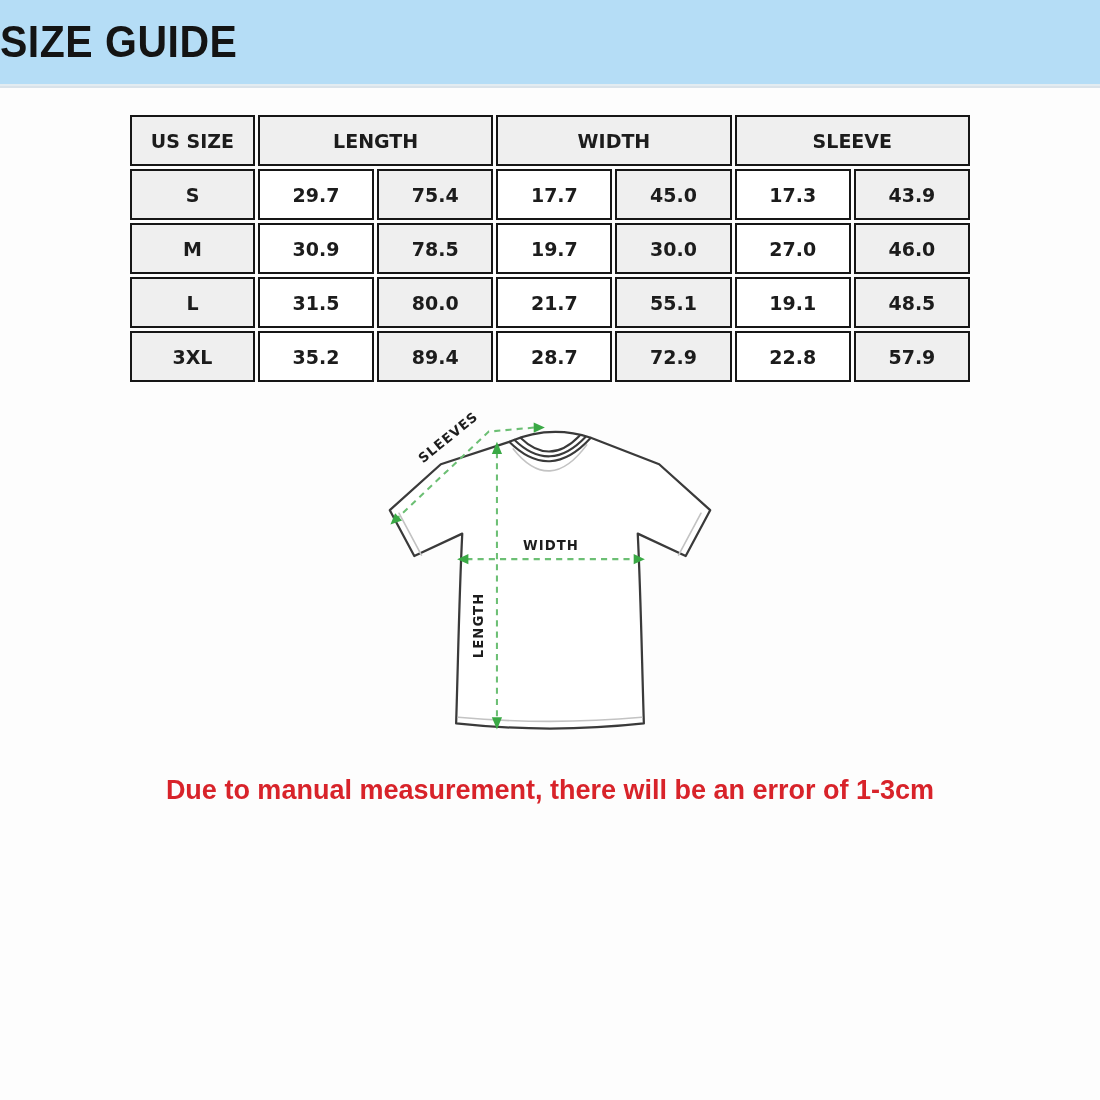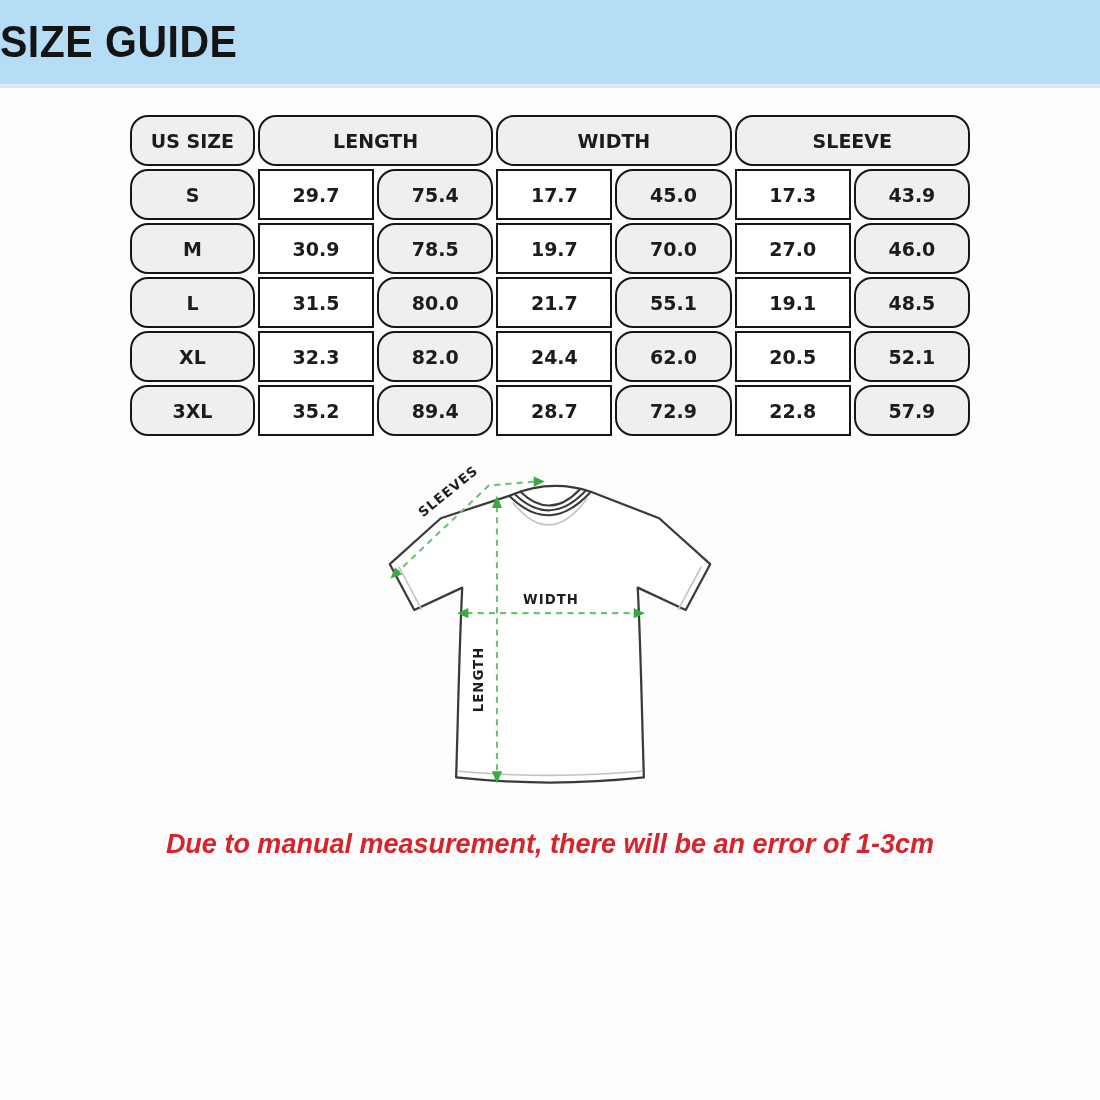--- a/index.html
+++ b/index.html
@@ -18,34 +18,34 @@
     justify-content:flex-start;border-bottom:2px solid #e3ecf1;
     box-shadow:0 2px 0 rgba(150,175,195,.35);}
   .banner h1{font-size:41px;font-weight:900;letter-spacing:.5px;color:#141414;
     font-family:"Liberation Sans",sans-serif;transform:scaleY(1.08);}
   
   table.size-table{margin:26px auto 0;border-collapse:separate;border-spacing:3px;
     width:846px;table-layout:fixed;font-family:"DejaVu Sans",sans-serif;}
   .size-table th,.size-table td{border:2px solid var(--line);text-align:center;
     vertical-align:middle;height:51px;font-size:19px;font-weight:700;color:#1c1c1c;
     background:#fff;overflow:hidden;}
-  .size-table .g{background:var(--stripe);border-radius:18px;}
+  .size-table .g{background:var(--stripe);}
   .size-table col.c-size{width:15.2%;}
   
   .diagram{display:block;margin:16px auto 0;}
   .outline{fill:#ffffff;stroke:#3a3a3a;stroke-width:2.2;stroke-linejoin:round;stroke-linecap:round;}
   .collar{fill:none;stroke:#3a3a3a;stroke-width:2;stroke-linecap:round;}
   .stitch{fill:none;stroke:#c3c3c3;stroke-width:1.6;stroke-linecap:round;}
   .arrow{fill:none;stroke:var(--green-dash);stroke-width:2;stroke-dasharray:6 5;}
   .ah{fill:var(--green);stroke:none;}
   .dlabel{font-family:"DejaVu Sans",sans-serif;font-size:13px;font-weight:700;
     fill:#1d1d1d;letter-spacing:1px;}
   
   .footnote{margin-top:22px;text-align:center;font-size:27px;font-weight:700;
-    color:var(--red);letter-spacing:0;font-style:italic;}
+    color:var(--red);letter-spacing:0;}
 </style>
 </head>
 <body>
 
 <div class="banner">
   <h1>SIZE GUIDE</h1>
 </div>
 
 <table class="size-table">
   <colgroup>
@@ -73,41 +73,32 @@
       <td>17.7</td>
       <td class="g">45.0</td>
       <td>17.3</td>
       <td class="g">43.9</td>
     </tr>
     <tr>
       <th class="g">M</th>
       <td>30.9</td>
       <td class="g">78.5</td>
       <td>19.7</td>
-      <td class="g">70.0</td>
+      <td class="g">30.0</td>
       <td>27.0</td>
       <td class="g">46.0</td>
     </tr>
     <tr>
       <th class="g">L</th>
       <td>31.5</td>
       <td class="g">80.0</td>
       <td>21.7</td>
       <td class="g">55.1</td>
       <td>19.1</td>
       <td class="g">48.5</td>
-    </tr>
-    <tr>
-      <th class="g">XL</th>
-      <td>32.3</td>
-      <td class="g">82.0</td>
-      <td>24.4</td>
-      <td class="g">62.0</td>
-      <td>20.5</td>
-      <td class="g">52.1</td>
     </tr>
     <tr>
       <th class="g">3XL</th>
       <td>35.2</td>
       <td class="g">89.4</td>
       <td>28.7</td>
       <td class="g">72.9</td>
       <td>22.8</td>
       <td class="g">57.9</td>
     </tr>

